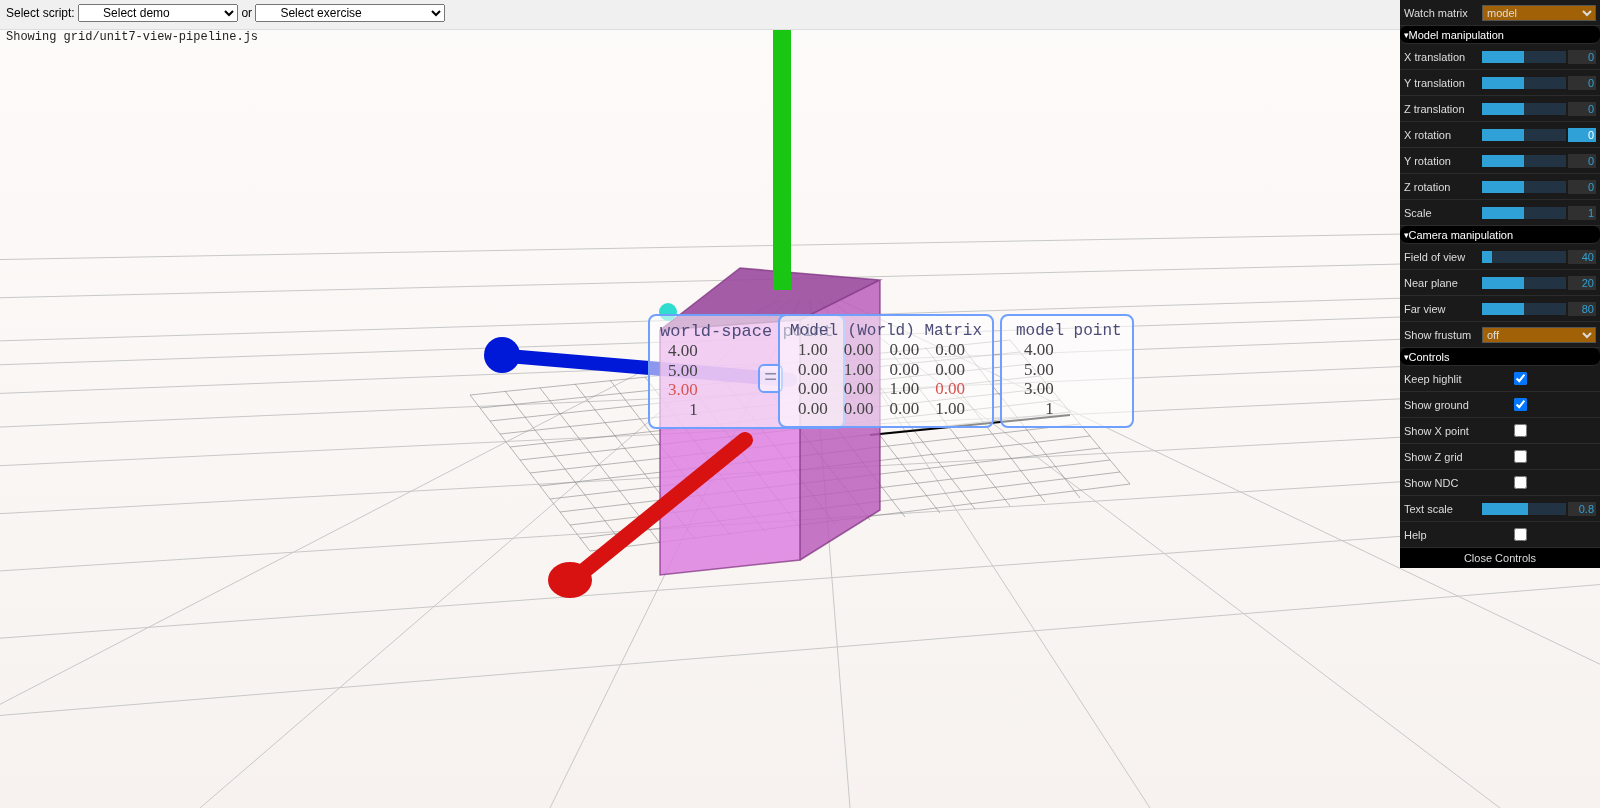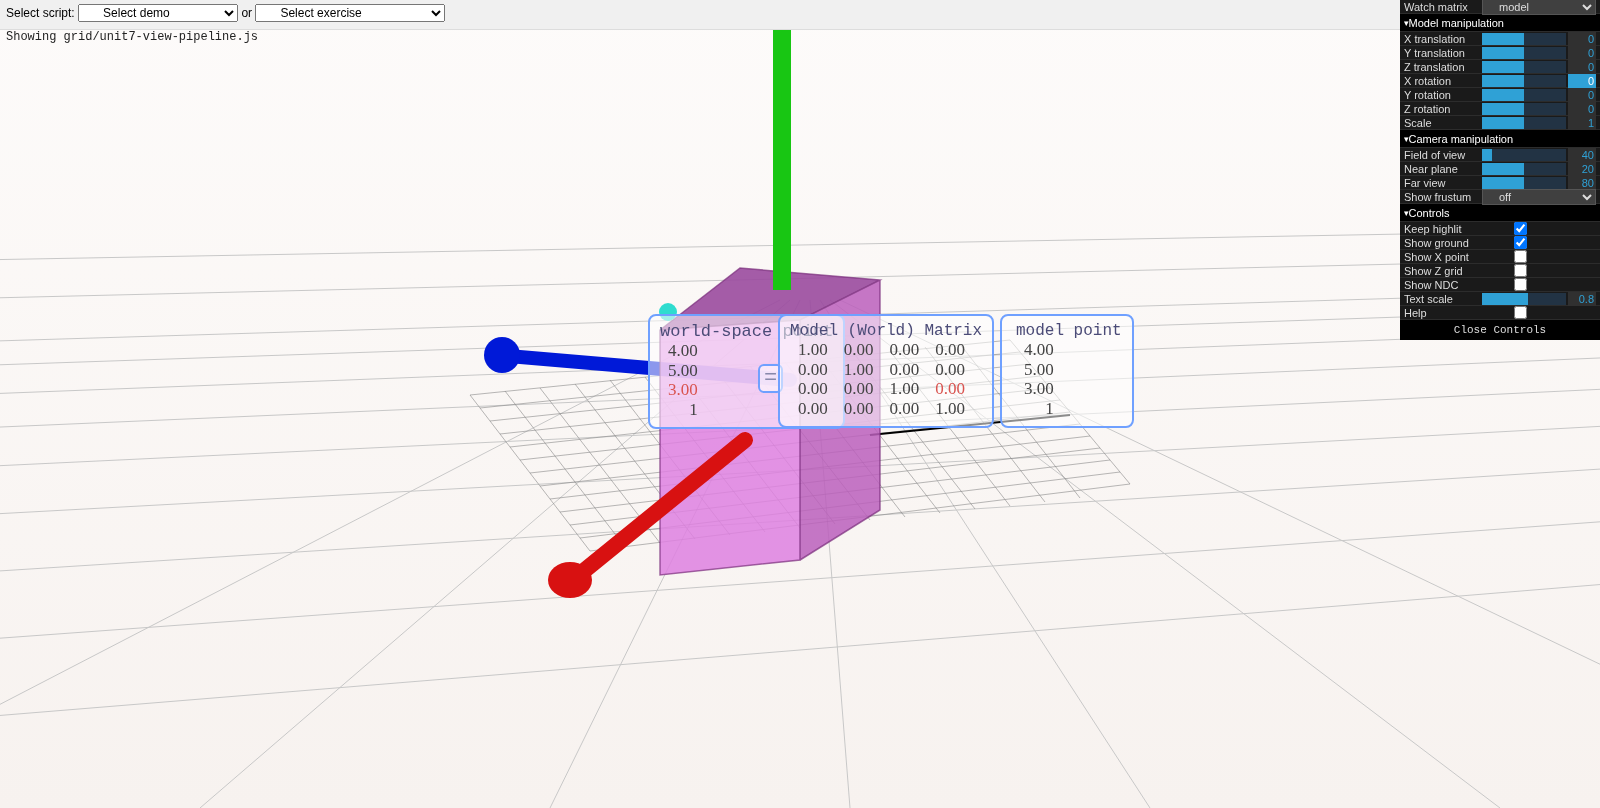--- a/index.html
+++ b/index.html
@@ -13,30 +13,30 @@
   .scene svg { width:100%; height:100%; }
   
   .matpanel { position:absolute; background:rgba(255,255,255,0.55); border:2px solid #6fa0ff; border-radius:8px; font-family:"Courier New", monospace; padding:6px 10px 8px 10px; color:#444; z-index:3; }
   .matpanel .title { color:#4b4b77; }
   .matpanel table { border-collapse:collapse; }
   .matpanel td { padding:0 8px; text-align:right; font-size:17px; line-height:1.15;font-family:Liberation Serif, serif; }
   .matpanel .hl { color:#d9534f; }
   .eq { position:absolute; font-size:22px; color:#8888aa; font-family:"Courier New", monospace; z-index:3; background:rgba(255,255,255,0.55); border:2px solid #6fa0ff; border-radius:6px; padding:0 4px; }
   
   .gui { position:absolute; top:0; right:0; width:200px; background:#1a1a1a; color:#ddd; font-size:11px; z-index:10; font-family: "Lucida Grande","Segoe UI",Arial,sans-serif; }
-  .gui-row { display:flex; align-items:center; height:14px; border-bottom:1px solid #2c2c2c; padding:0 4px; }
-  .gui-row.section { background:#000; color:#fff; height:18px; }
+  .gui-row { display:flex; align-items:center; height:26px; border-bottom:1px solid #2c2c2c; padding:0 4px; }
+  .gui-row.section { background:#000; color:#fff; height:18px;border-radius:7px; }
   .gui-row .label { flex:0 0 78px; white-space:nowrap; overflow:hidden; }
   .slider-wrap { flex:1; display:flex; align-items:center; gap:2px; }
   .slider { flex:1; height:12px; background:#223344; position:relative; }
   .slider .fill { position:absolute; top:0; left:0; bottom:0; background:#2fa1d6; }
   .numbox { width:28px; background:#303030; color:#2fa1d6; text-align:right; padding:0 2px; height:14px; line-height:14px; border:none; font-size:11px; }
-  .gui select { background:#404040; color:#ddd; border:1px solid #555; font-size:11px; height:16px;padding-left:12px; }
+  .gui select { background:#a16207; color:#ddd; border:1px solid #555; font-size:11px; height:16px; }
   .gui input[type=checkbox] { margin:0; }
-  .close-controls { text-align:center; background:#000; color:#ddd; height:20px; line-height:20px; cursor:pointer;font-family:Liberation Mono, monospace; }
+  .close-controls { text-align:center; background:#000; color:#ddd; height:20px; line-height:20px; cursor:pointer; }
   .caret::before { content:"▾ "; font-size:9px; }
 </style>
 </head>
 <body>
 
 <div class="scene">
 <svg viewBox="0 0 1600 808" xmlns="http://www.w3.org/2000/svg">
 
   <g stroke="#c8c8c8" stroke-width="1">
 

